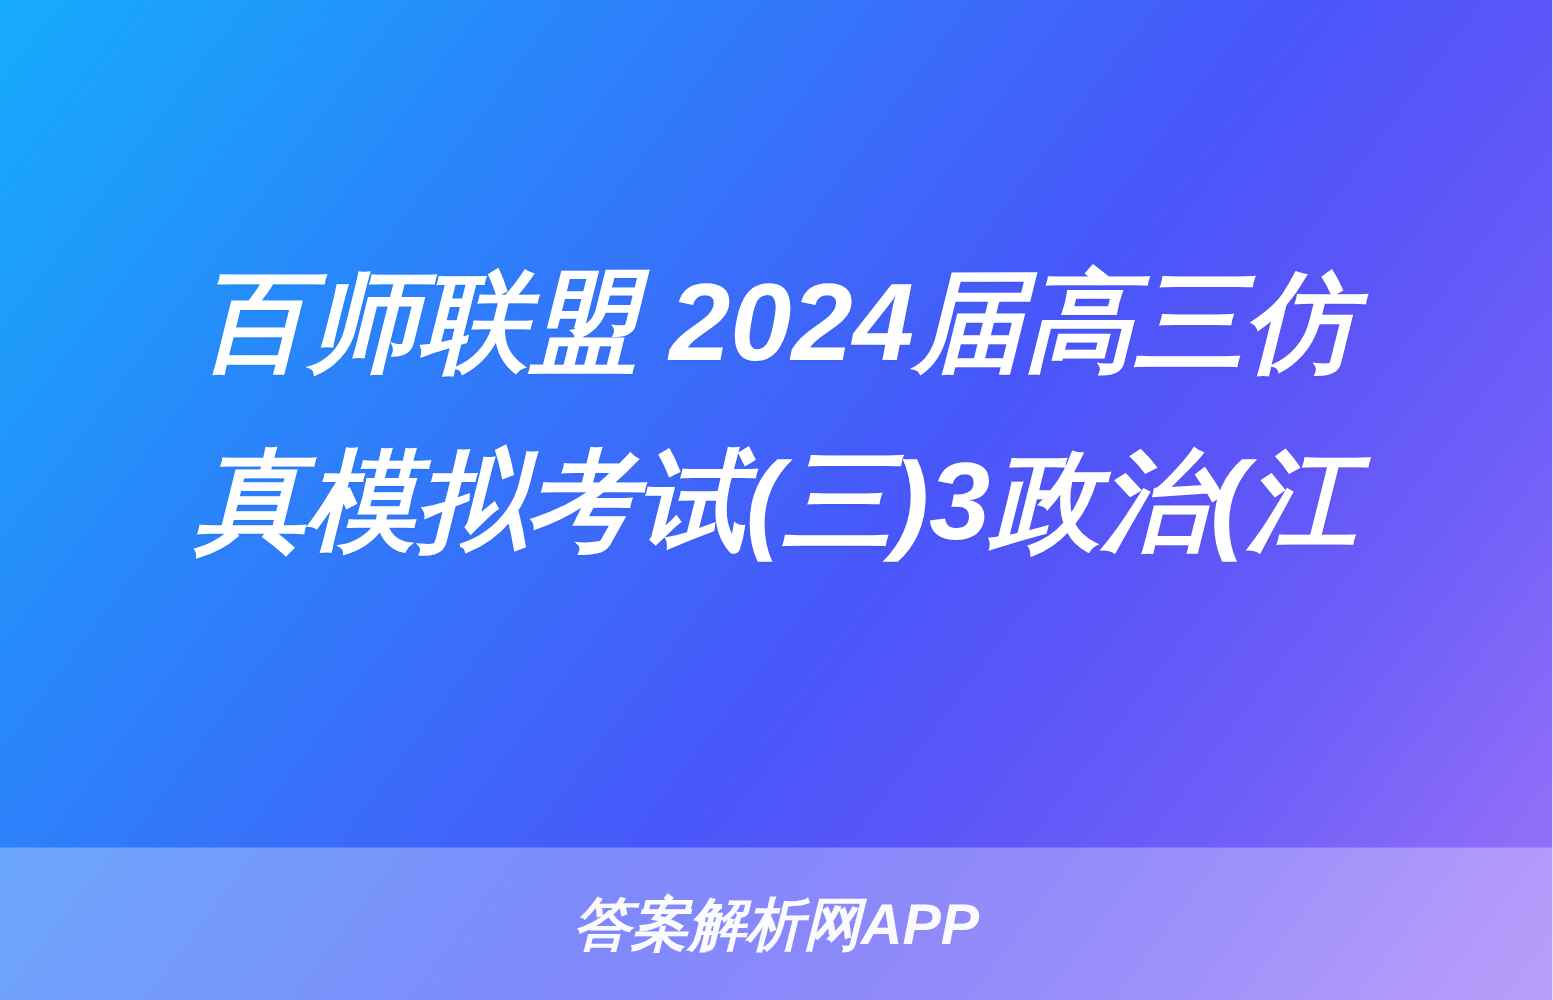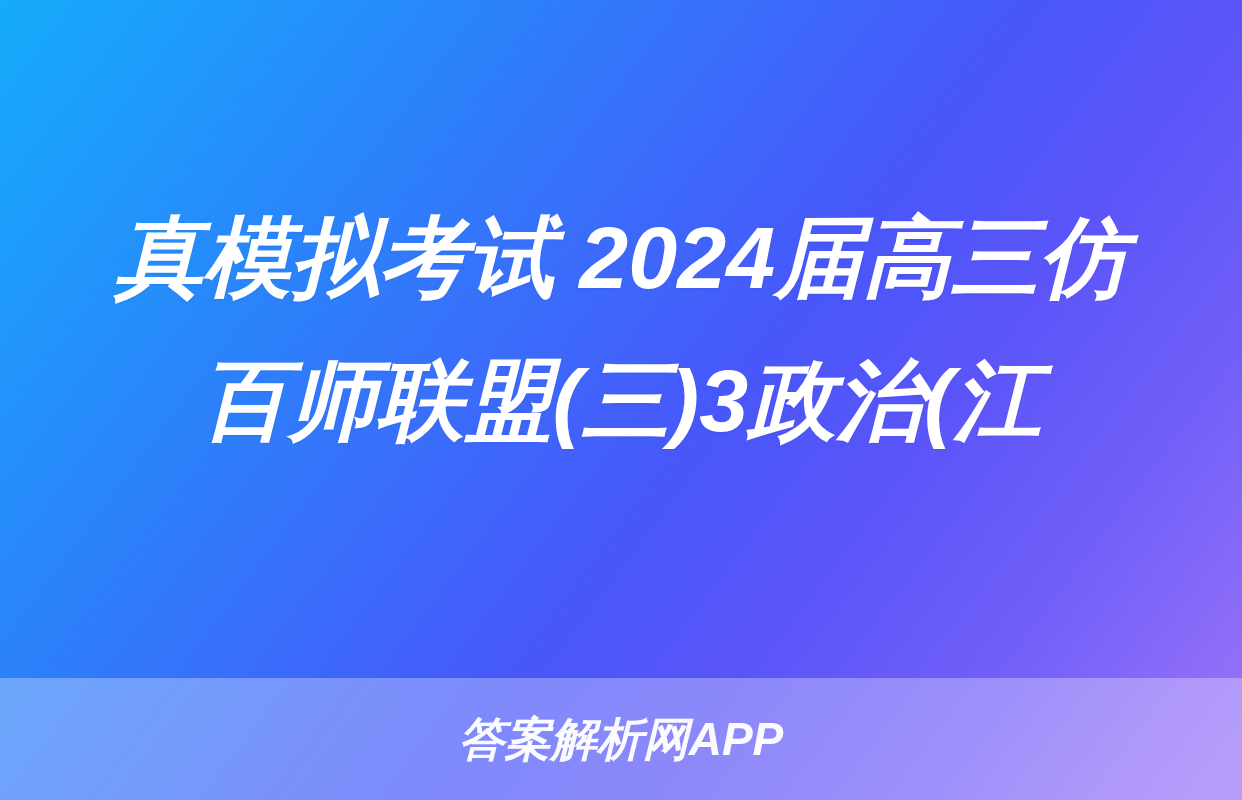--- a/index.html
+++ b/index.html
@@ -76,21 +76,21 @@
     white-space: nowrap;
     user-select: none;
   }
 </style>
 </head>
 <body>
 
 <div class="card">
 
   <div class="title-block">
-    <span class="title-line l1">真模拟考试 2024届高三仿</span>
-    <span class="title-line l2">百师联盟(三)3政治(江</span>
+    <span class="title-line l1">百师联盟 2024届高三仿</span>
+    <span class="title-line l2">真模拟考试(三)3政治(江</span>
   </div>
 
   <div class="watermark-band">
     <span class="watermark-text">答案解析网APP</span>
   </div>
 
 </div>
 
 </body></html>

